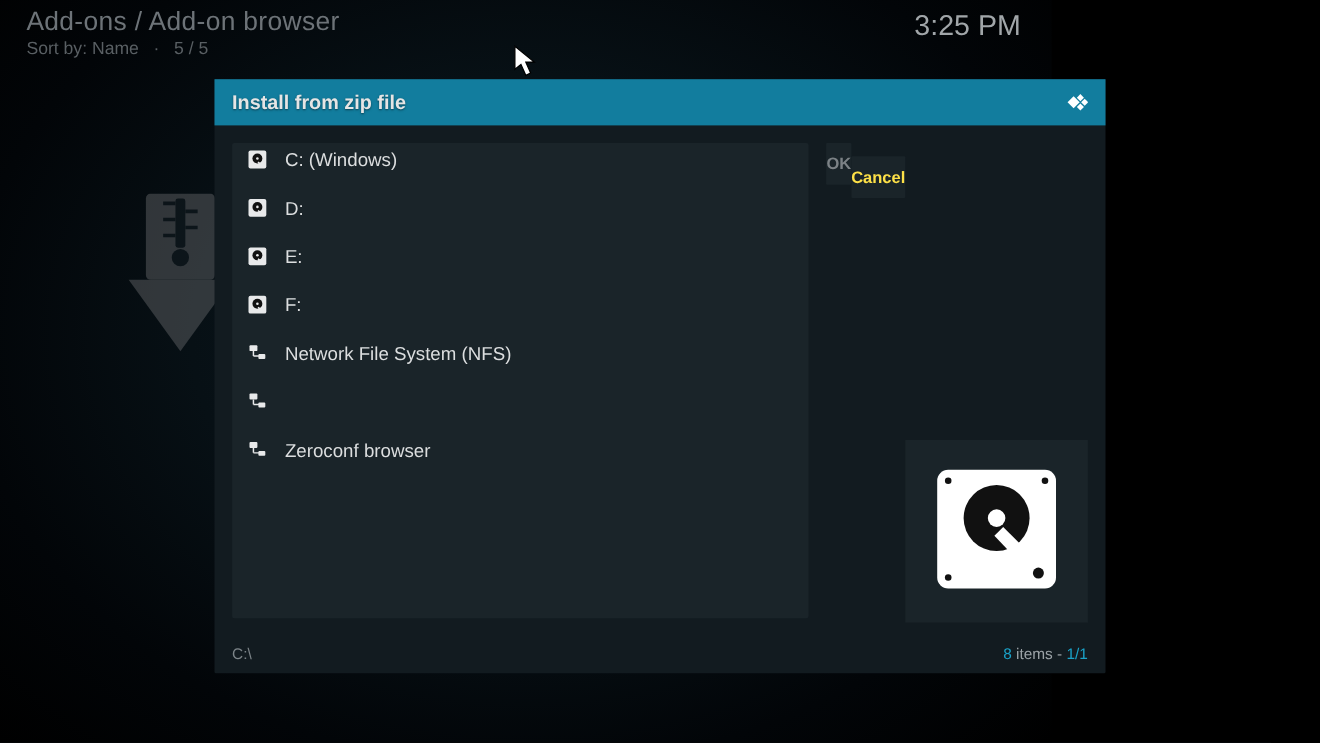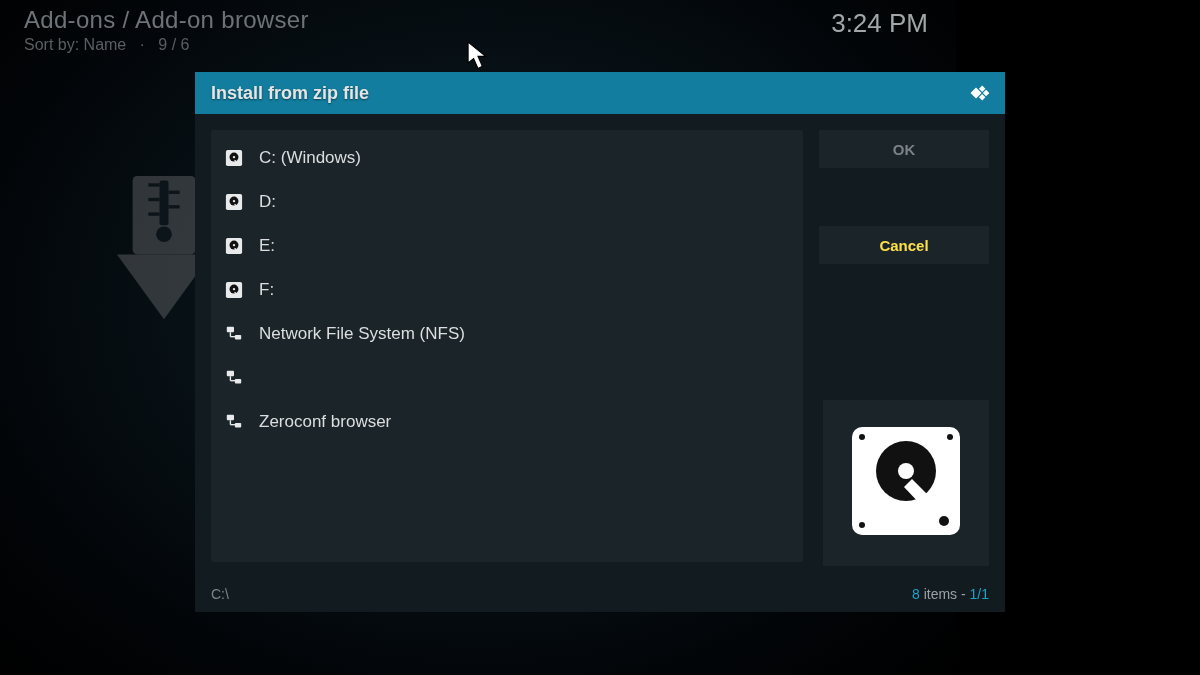--- a/index.html
+++ b/index.html
@@ -17,26 +17,26 @@
   
   .dialog { position:absolute; left:195px; top:72px; width:810px; height:540px; background:#121b20; border-radius:1px; box-shadow: 0 0 0 0 rgba(0,0,0,0); }
   .dialog-header { height:42px; background:#127d9e; display:flex; align-items:center; padding:0 16px; }
   .dialog-title { color:#e5e5e5; font-size:18px; font-weight:700; text-shadow:0 1px 2px rgba(0,0,0,0.5); }
   .kodi-logo { margin-left:auto; width:26px; height:26px; }
 
   .dialog-body { display:flex; padding:16px 16px 0 16px; gap:16px; height:452px; }
 
   
   .file-panel { width:592px; height:432px; background:#1a2429; border-radius:2px; padding:6px 0; }
-  .file-item { display:flex; align-items:center; height:44px; padding:0 14px; cursor:pointer; }
+  .file-item { display:flex; height:44px; padding:0 14px; cursor:pointer; }
   .file-icon { width:18px; height:18px; margin-right:16px; flex-shrink:0; }
   .file-label { font-size:17px; color:#dcdedf; font-weight:400; }
 
   
-  .right-col { flex:1; display:flex; flex-direction:column; align-items:stretch;gap:46px; }
+  .right-col { flex:1; display:flex; flex-direction:row; align-items:stretch; }
   .btn { height:38px; background:#1a2429; display:flex; align-items:center; justify-content:center; font-size:15px; font-weight:700; cursor:pointer; border-radius:1px; }
   .btn + .btn { margin-top:12px; }
   .btn-ok { color:#7c8286; }
   .btn-cancel { color:#fde047; }
   .preview-box { margin-top:auto; width:166px; height:166px; background:#1a2429; align-self:flex-end; display:flex; align-items:center; justify-content:center; }
   .preview-box svg { width:120px; height:120px; }
 
   
   .dialog-footer { position:absolute; left:16px; right:16px; bottom:10px; display:flex; align-items:center; font-size:14px; }
   .footer-path { color:#7d8589; }
@@ -50,23 +50,23 @@
 </style>
 </head>
 <body>
 
 <div class="screen">
 
   <div class="bg-title">Add-ons / Add-on browser</div>
   <div class="bg-sort">
     <span>Sort by: Name</span>
     <span>&nbsp;&nbsp;·&nbsp;&nbsp;</span>
-    <span>9 / 6</span>
-  </div>
-  <div class="clock">3:24 PM</div>
+    <span>5 / 5</span>
+  </div>
+  <div class="clock">3:25 PM</div>
 
   <div class="zip-bg">
     <svg viewBox="0 0 100 140">
       <g fill="#56595c">
         <rect x="22" y="0" width="56" height="70" rx="4"></rect>
         <polygon points="8,70 92,70 50,128"></polygon>
       </g>
       <g fill="#121b20">
         <rect x="46" y="4" width="8" height="40" rx="2"></rect>
         <circle cx="50" cy="52" r="7"></circle>

